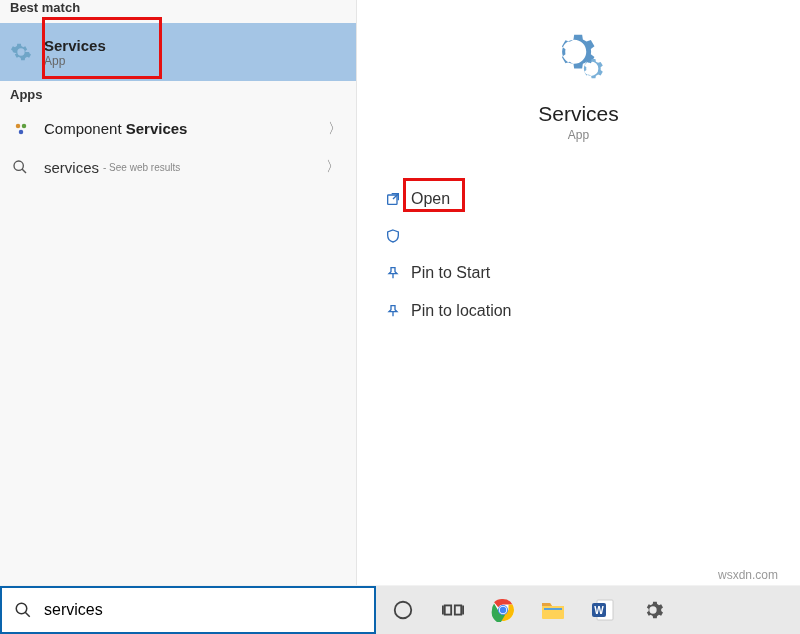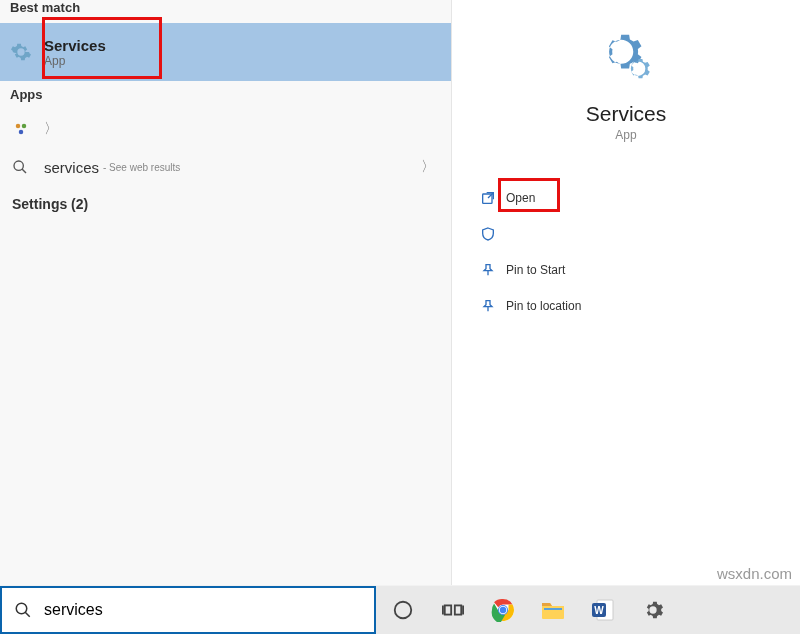--- a/index.html
+++ b/index.html
@@ -1,18 +1,18 @@
 <!DOCTYPE html>
 <html><head>
   <meta charset="utf-8">
   <style>
     * { margin: 0; padding: 0; box-sizing: border-box; font-family: "Segoe UI", -apple-system, sans-serif; }
     body { width: 800px; height: 634px; background: #f2f2f2; overflow: hidden; position: relative; }
     .container { display: flex; width: 100%; height: 585px; }
-    .left-panel { width: 452px; background: #f8f8f8; border-right: 1px solid #e5e5e5; position: relative; }
+    .left-panel { width: 357px; background: #f8f8f8; border-right: 1px solid #e5e5e5; position: relative; }
     .right-panel { flex: 1; background: #fff; padding: 20px 18px; }
     
     .section-header { font-size: 13px; font-weight: 600; color: #333; padding: 0 10px 8px 10px; }
     
     .result-item { display: flex; align-items: center; padding: 8px 10px; position: relative; cursor: pointer; }
     .result-item.selected { background: #a4c5e5; }
     .result-icon { width: 22px; height: 22px; margin-right: 12px; display: flex; align-items: center; justify-content: center; }
     .result-text { flex: 1; }
     .result-title { font-size: 15px; color: #222; font-weight: 400; }
     .result-title strong { font-weight: 600; }
@@ -27,30 +27,30 @@
     .web-row .hint { font-size: 10px; color: #888; margin-left: 4px; }
     
     .settings-row { padding: 10px 12px; font-size: 14px; font-weight: 600; color: #333; cursor: pointer; }
     
     .detail-icon { display: flex; justify-content: center; margin-top: 10px; margin-bottom: 14px; }
     .detail-title { text-align: center; font-size: 21px; font-weight: 400; color: #222; }
     .detail-sub { text-align: center; font-size: 12px; color: #888; margin-top: 2px; margin-bottom: 40px; }
     
     .action { display: flex; align-items: center; padding: 8px 4px; margin-bottom: 4px; cursor: pointer; position: relative; }
     .action-icon { width: 28px; color: #2f6fbf; display: flex; justify-content: center; }
-    .action-label { font-size: 12px; color: #333; margin-left: 4px; }
+    .action-label { font-size: 16px; color: #333; margin-left: 4px; }
     
     .search-bar { position: absolute; bottom: 0; left: 0; width: 376px; height: 48px; border: 2px solid #0a64ad; background: #fff; display: flex; align-items: center; padding: 0 12px; }
     .search-bar .sico { margin-right: 12px; color: #444; }
     .search-bar input { border: none; outline: none; font-size: 16px; flex: 1; background: transparent; }
     
     .taskbar { position: absolute; bottom: 0; left: 376px; right: 0; height: 48px; background: #e9e9e9; display: flex; align-items: center; padding-left: 14px; gap: 24px; }
     .tb-icon { width: 26px; height: 26px; display: flex; align-items: center; justify-content: center; cursor: pointer; }
     
-    .watermark { position: absolute; bottom: 52px; right: 8px; font-size: 15px; color: #999; }
+    .watermark { position: absolute; bottom: 52px; right: 22px; font-size: 12px; color: #999; }
     
     svg { display: block; }
   </style>
 </head>
 <body>
 
 <div class="container">
   <div class="left-panel">
 
     <div class="section-header">Best match</div>
@@ -71,38 +71,40 @@
     <div class="section-header" style="margin-top:6px;">Apps</div>
 
     <div class="result-item">
       <div class="result-icon">
         <svg width="18" height="18" viewBox="0 0 24 24">
             <circle cx="8" cy="8" r="3" fill="#d89030"></circle>
             <circle cx="16" cy="8" r="3" fill="#60a040"></circle>
             <circle cx="12" cy="16" r="3" fill="#4060c0"></circle>
           </svg>
       </div>
+      <div class="result-text">
+        <span class="result-title"><span>Component </span><strong>Services</strong></span>
+      </div>
       <div class="chevron">〉</div>
     </div>
 
 
     <div class="web-row">
       <div class="search-ico">
         <svg width="16" height="16" viewBox="0 0 24 24" fill="none" stroke="#555" stroke-width="2">
             <circle cx="10" cy="10" r="7"></circle>
             <line x1="21" y1="21" x2="15" y2="15"></line>
           </svg>
       </div>
       <span class="label">services</span>
       <span class="hint"> - See web results</span>
       <div style="flex:1"></div>
       <div class="chevron">〉</div>
     </div>
 
-    <div class="settings-row">Settings (2)</div>
 
   </div>
 
   <div class="right-panel">
     <div class="detail-icon">
       <svg width="58" height="58" viewBox="0 0 48 48">
         <path fill="#4a8bc2" d="M20 8a10 10 0 100 20 10 10 0 000-20zm14 10a12 12 0 01-.2 2l3 2.4-3 5.2-3.6-1.4a12 12 0 01-3 1.8l-.6 3.8H20l-.6-3.8a12 12 0 01-3-1.8l-3.6 1.4-3-5.2 3-2.4A12 12 0 0112.6 18a12 12 0 01.2-2l-3-2.4 3-5.2 3.6 1.4a12 12 0 013-1.8L20 4h6.6l.6 3.8a12 12 0 013 1.8l3.6-1.4 3 5.2-3 2.4c.1.7.2 1.3.2 2z" opacity="0.9"></path>
         <circle cx="20" cy="18" r="4" fill="#fff"></circle>
         <path fill="#7ab0d8" d="M34 26a6 6 0 100 12 6 6 0 000-12zm8 6l-.1 1.2 1.8 1.4-1.8 3-2.1-.8a6 6 0 01-1.8 1l-.4 2.2h-3.2l-.4-2.2a6 6 0 01-1.8-1l-2.1.8-1.8-3 1.8-1.4a6 6 0 010-2.4l-1.8-1.4 1.8-3 2.1.8a6 6 0 011.8-1l.4-2.2h3.2l.4 2.2a6 6 0 011.8 1l2.1-.8 1.8 3-1.8 1.4.1 1.2z"></path>
         <circle cx="34" cy="32" r="2.2" fill="#fff"></circle>

